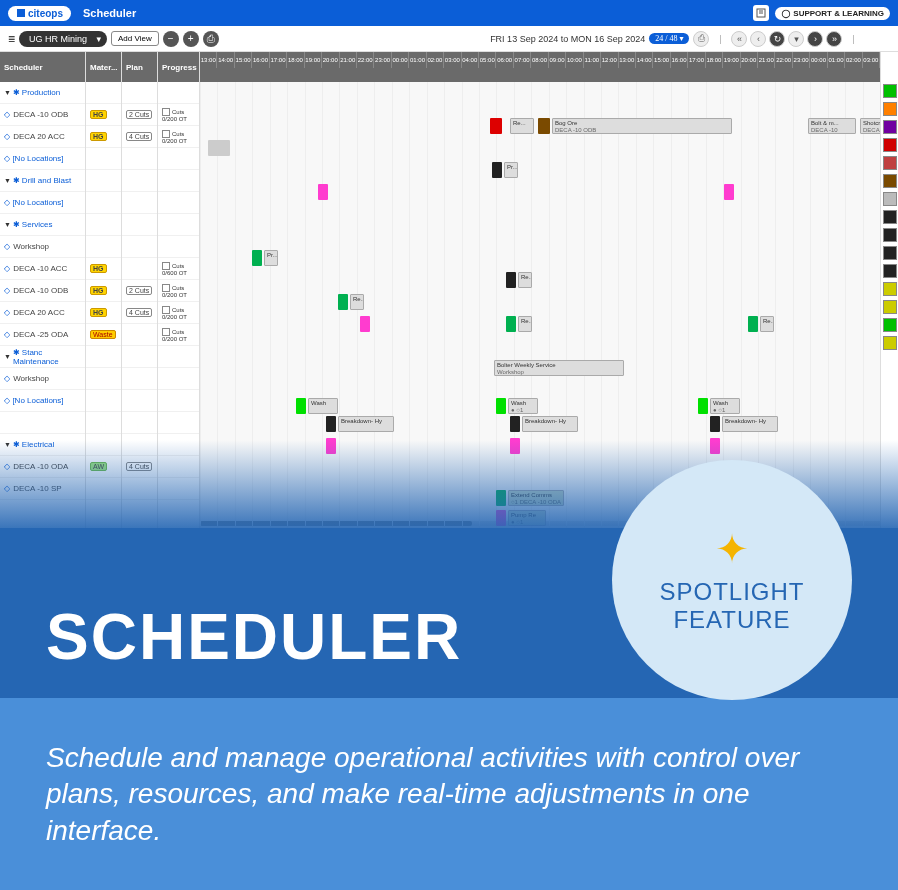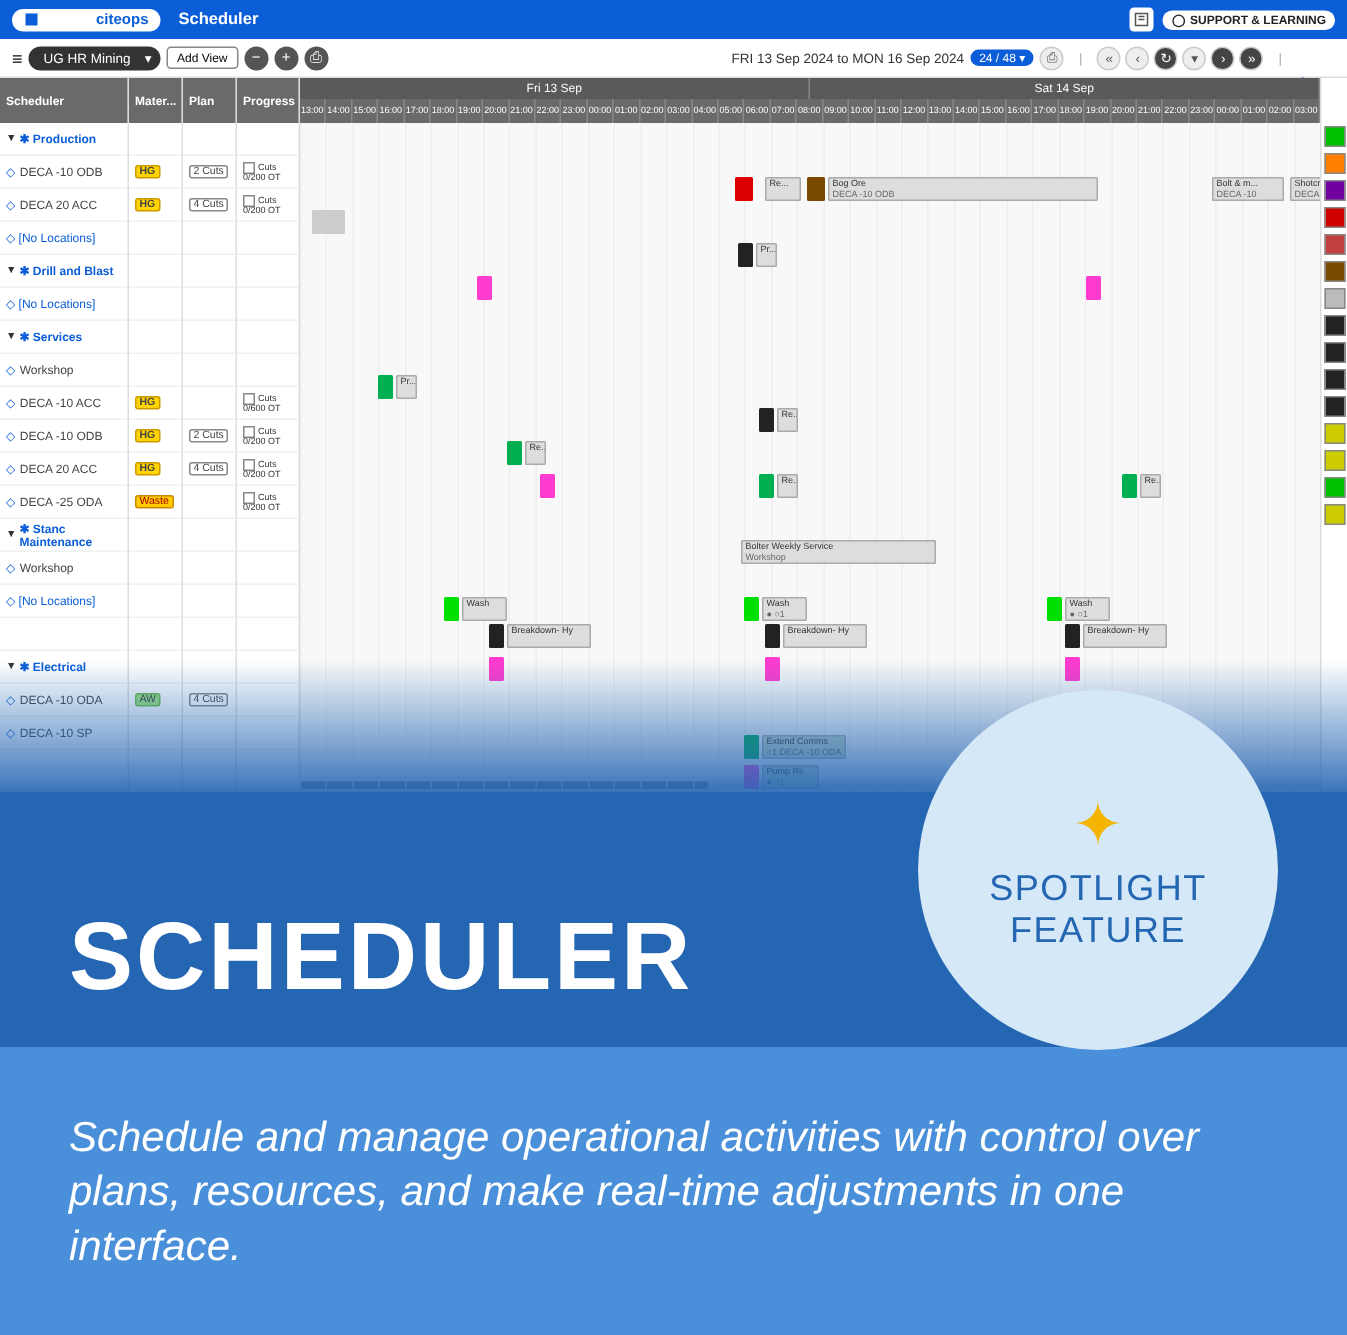--- a/index.html
+++ b/index.html
@@ -1,49 +1,49 @@
 <!DOCTYPE html>
 <html><head>
 <meta charset="utf-8">
 <style>
 * { box-sizing: border-box; margin: 0; padding: 0; }
 body { font-family: Arial, sans-serif; width: 898px; height: 890px; overflow: hidden; background: #fff; position: relative; }
 
 
 .topbar { background: #0b5ed7; height: 26px; display: flex; align-items: center; padding: 0 8px; color: #fff; font-size: 11px; }
-.logo { background: #fff; color: #0b5ed7; border-radius: 10px; padding: 2px 8px; font-weight: bold; font-size: 10px; display: flex; align-items: center; gap: 36px; }
+.logo { background: #fff; color: #0b5ed7; border-radius: 10px; padding: 2px 8px; font-weight: bold; font-size: 10px; display: flex; align-items: center; }
 .logo svg { margin-right: 2px; }
 .app-title { margin-left: 12px; font-weight: bold; }
 .topbar-right { margin-left: auto; display: flex; align-items: center; gap: 6px; }
 .support-btn { background: #fff; color: #222; border-radius: 10px; padding: 2px 6px; font-size: 8px; font-weight: bold; display: flex; align-items: center; gap: 3px; }
 .icon-btn-sm { width: 16px; height: 16px; background: #fff; border-radius: 3px; display: flex; align-items: center; justify-content: center; color: #333; }
 
 
 .toolbar { background: #fff; height: 26px; display: flex; align-items: center; padding: 0 8px; border-bottom: 1px solid #ddd; font-size: 9px; gap: 4px; }
 .site-select { background: #333; color: #fff; border-radius: 10px; padding: 3px 20px 3px 10px; font-size: 9px; position: relative; }
 .site-select::after { content: "▾"; position: absolute; right: 6px; }
 .add-view { background: #fff; border: 1px solid #888; border-radius: 3px; padding: 2px 6px; font-size: 8px; }
 .circ-btn { width: 16px; height: 16px; border-radius: 50%; background: #555; color: #fff; display: flex; align-items: center; justify-content: center; font-size: 10px; }
 .toolbar-date { margin-left: auto; font-size: 9px; color: #333; }
-.pill-blue { background: #0b5ed7; color: #fff; border-radius: 8px; padding: 1px 6px; font-size: 8px; }
+.pill-blue { background: #0b5ed7; color: #fff; border-radius: 8px; padding: 1px 6px; font-size: 8px; font-family: Liberation Serif, serif; }
 .nav-btns { display: flex; gap: 3px; }
 .nav-circ { width: 16px; height: 16px; border-radius: 50%; background: #eee; color: #555; display: flex; align-items: center; justify-content: center; font-size: 9px; border: 1px solid #ccc; }
 .nav-circ.dark { background:#444; color:#fff; }
 
 
 .main { display: flex; height: 476px; position: relative; }
 .left-cols { display: flex; flex: 0 0 200px; background: #fff; }
 .col { border-right: 1px solid #ddd; font-size: 8px; }
 .col.locations { width: 86px; }
 .col.plan { width: 36px; }
 .col.mater { width: 36px; }
 .col.progress { width: 42px; }
 .col-hd { background: #6a6a6a; color: #fff; height: 30px; display: flex; align-items: center; padding: 0 4px; font-size: 8px; font-weight: bold; }
 .row { height: 22px; display: flex; align-items: center; padding: 0 4px; border-bottom: 1px solid #f0f0f0; font-size: 8px; color: #444; }
-.row.group { font-weight: bold; color: #0b5ed7; }
+.row.group { font-weight: normal; color: #0b5ed7; }
 .row.group .tri { color:#333; margin-right:2px; font-size:7px;}
 .loc-marker { color: #0b5ed7; margin-right: 3px; }
 .chip { display:inline-block; border:1px solid #888; border-radius:2px; padding:0 2px; font-size:7px; background:#fff;}
 .chip.hg { background:#ffd400; border-color:#cc9900; font-weight:bold;}
 .chip.aw { background:#9ee37d; border-color:#6dbb4a;}
 .chip.waste { background:#ffcc00; border-color:#cc8800; color:#a00;}
 .prog-cell { font-size:6px; line-height:1; color:#333;}
 .prog-box { display:inline-block; width:8px; height:8px; border:1px solid #888; vertical-align:middle; margin-right:2px;}
 
 
@@ -275,24 +275,20 @@
           <div class="row"></div>
           <div class="row"></div>
           <div class="row"></div>
           <div class="row"></div>
           <div class="row"></div>
         </div>
     </div>
   </div>
   <div class="gantt">
     <div class="gantt-hd">
-      <div class="day-row" id="day-row">
-          <div class="day-cell">Fri 13 Sep</div>
-          <div class="day-cell">Sat 14 Sep</div>
-        </div>
       <div class="hour-row" id="hour-row">
           <div class="hour-cell">13:00</div>
           <div class="hour-cell">14:00</div>
           <div class="hour-cell">15:00</div>
           <div class="hour-cell">16:00</div>
           <div class="hour-cell">17:00</div>
           <div class="hour-cell">18:00</div>
           <div class="hour-cell">19:00</div>
           <div class="hour-cell">20:00</div>
           <div class="hour-cell">21:00</div>

